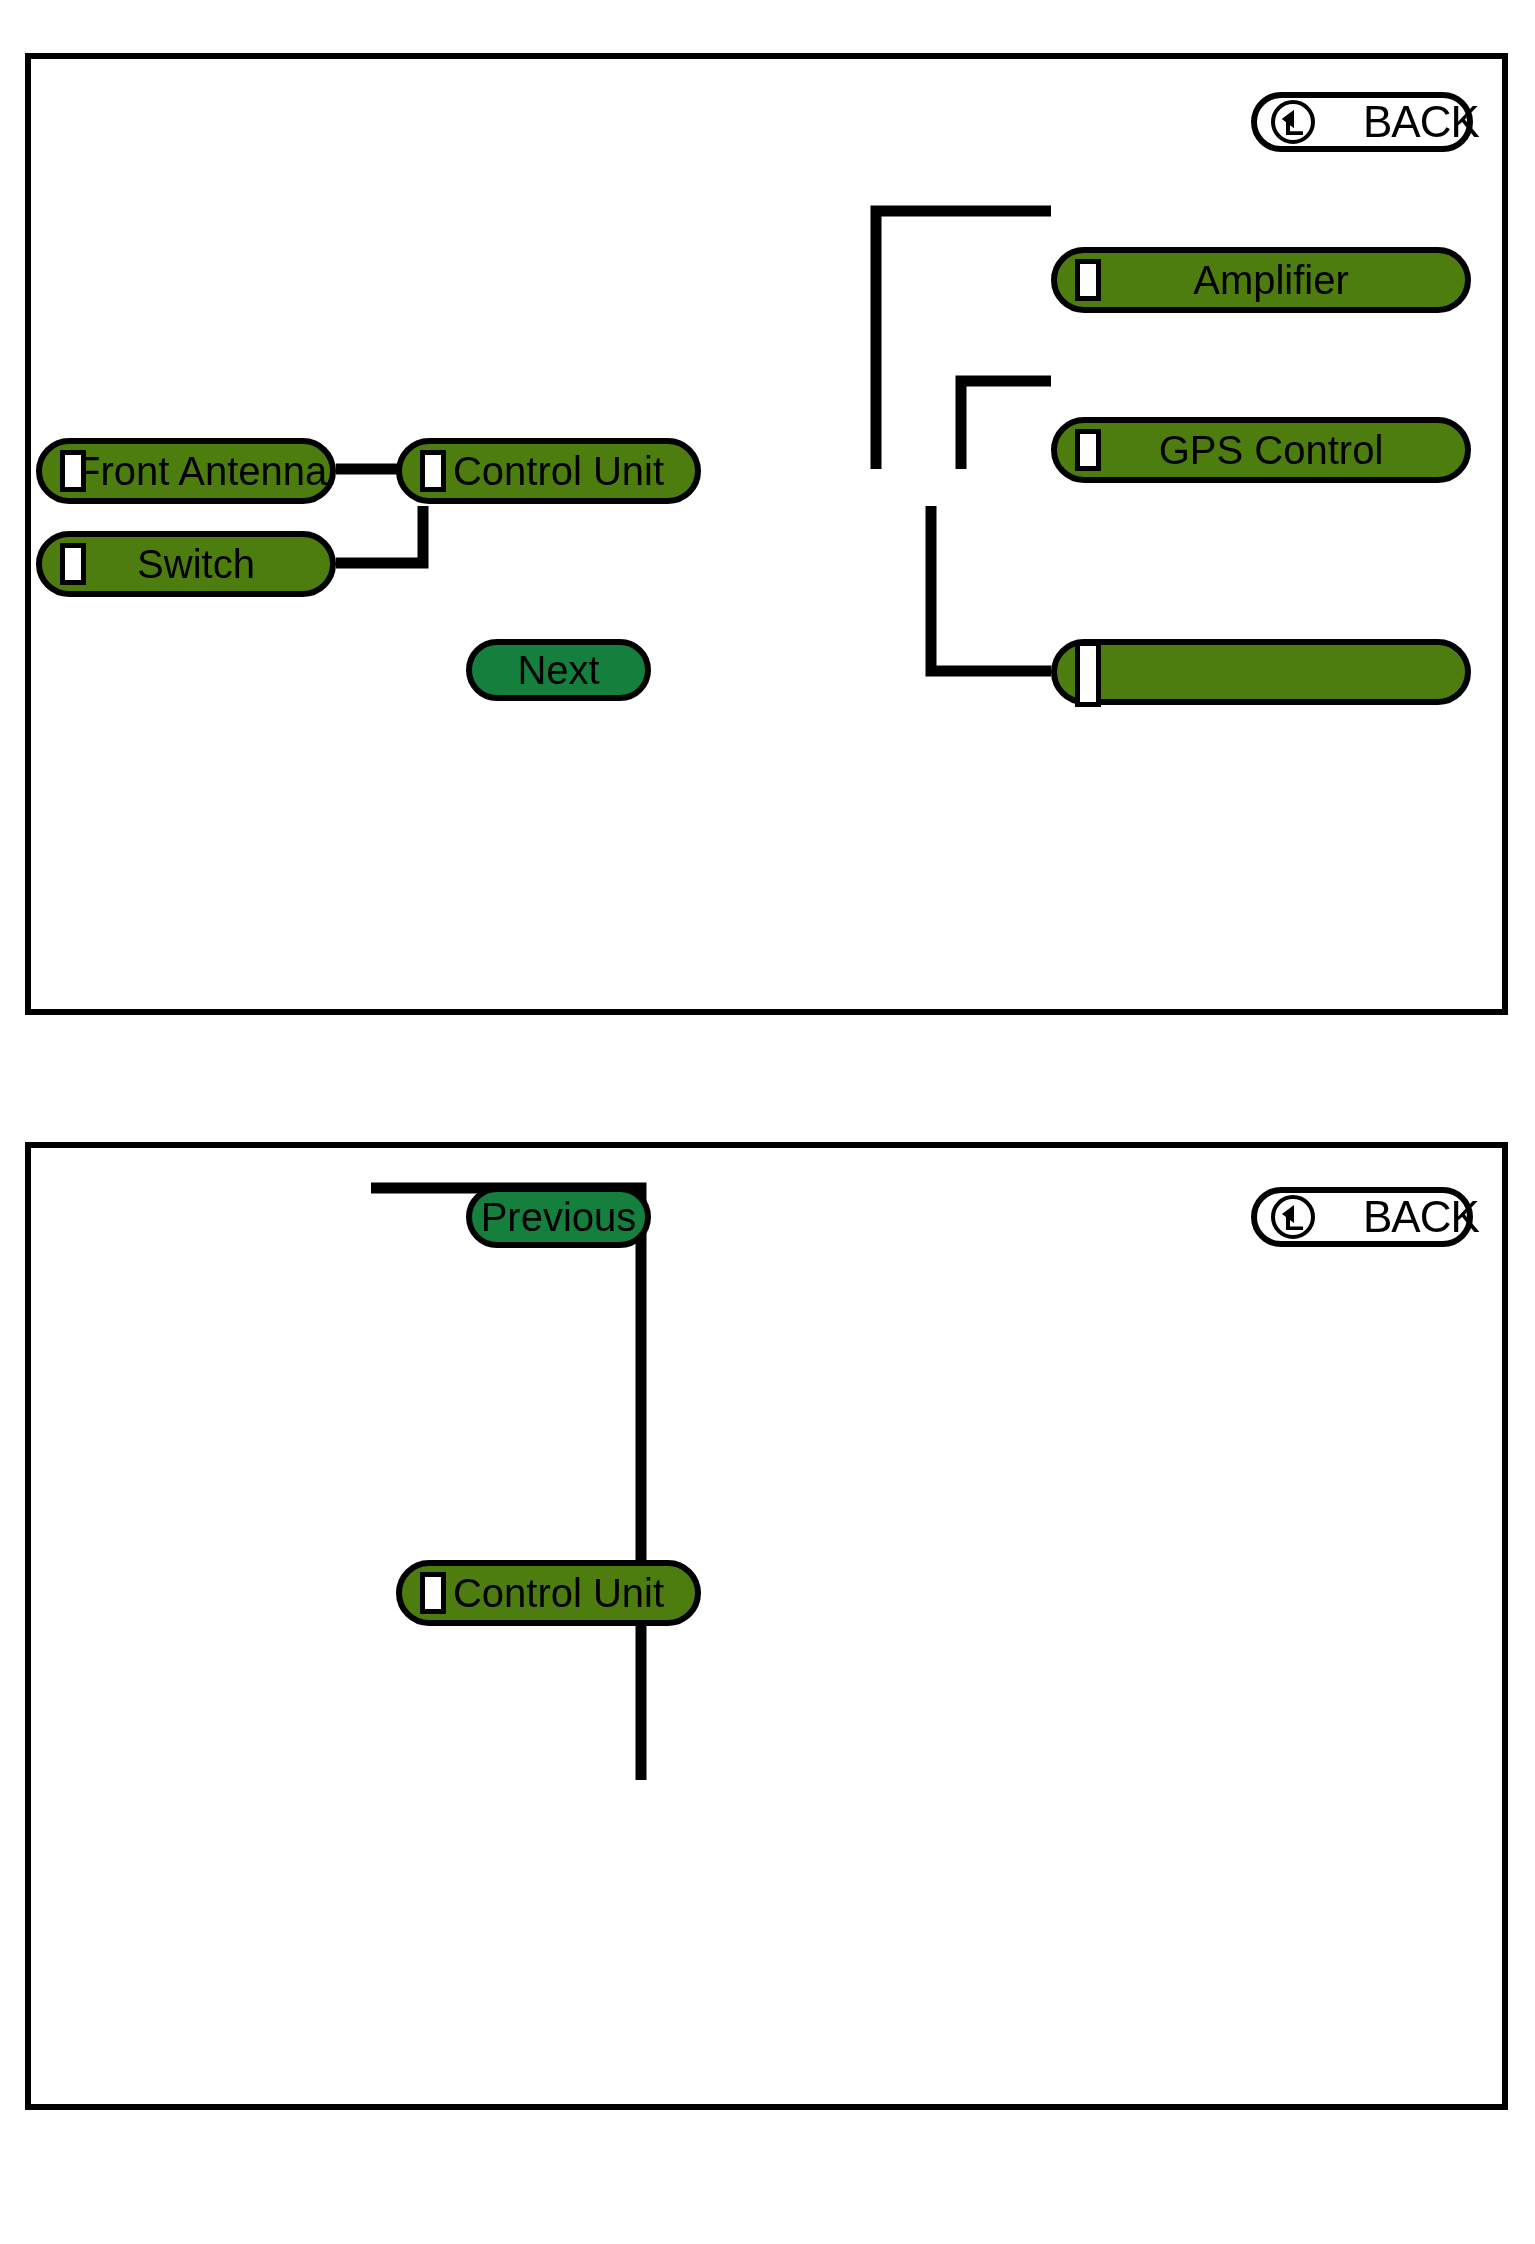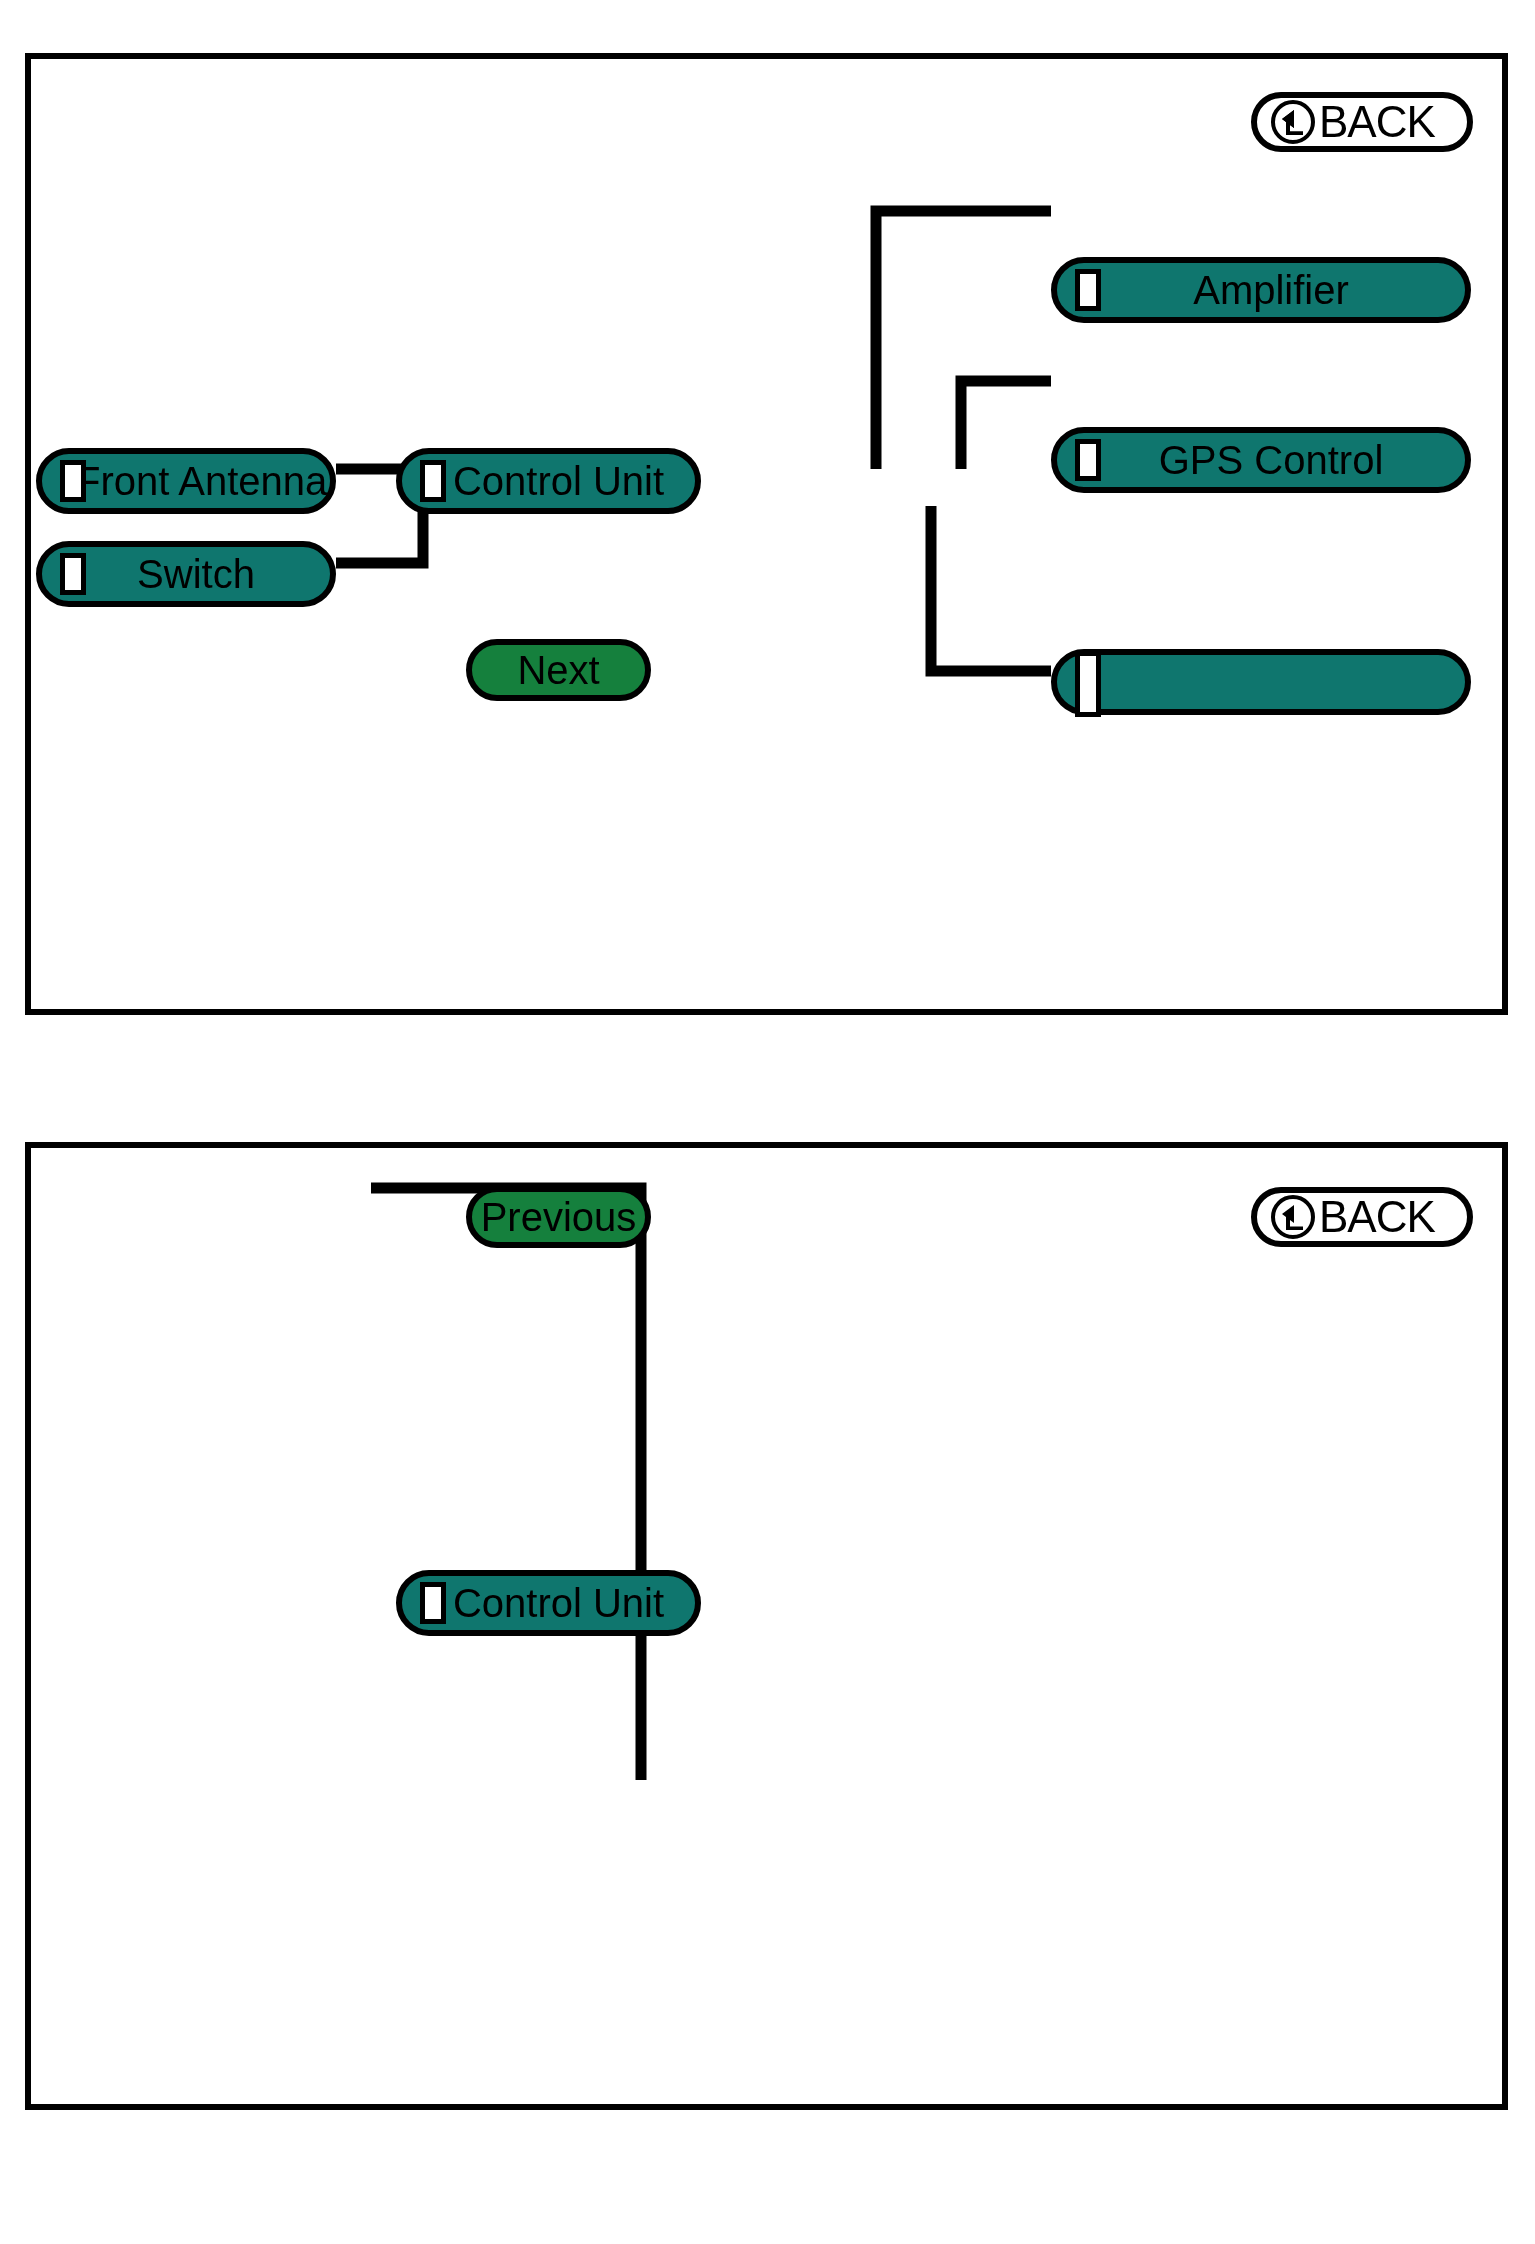--- a/index.html
+++ b/index.html
@@ -46,26 +46,25 @@
     height: 100%;
     pointer-events: none;
   }
 
   
   .node {
     position: absolute;
     box-sizing: border-box;
     border: 6px solid #000000;
     border-radius: 34px;
-    background: #0f766e;
+    background: #4d7c0f;
     display: flex;
     align-items: center;
     height: 66px;
     z-index: 3;
-    margin-top: 10px;
   }
   .node .chip {
     position: absolute;
     left: 18px;
     top: 50%;
     transform: translateY(-50%);
     width: 26px;
     height: 42px;
     border: 5px solid #000000;
     box-sizing: border-box;
@@ -112,20 +111,21 @@
     border: 6px solid #000000;
     border-radius: 34px;
     background: #ffffff;
     height: 60px;
     width: 222px;
     display: flex;
     align-items: center;
     justify-content: flex-start;
     z-index: 5;
     padding-left: 12px;
+    gap: 44px;
   }
   .back-btn .back-icon {
     width: 48px;
     height: 48px;
     flex: 0 0 48px;
     display: block;
   }
   .back-btn .back-label {
     font-size: 44px;
     letter-spacing: -1px;

